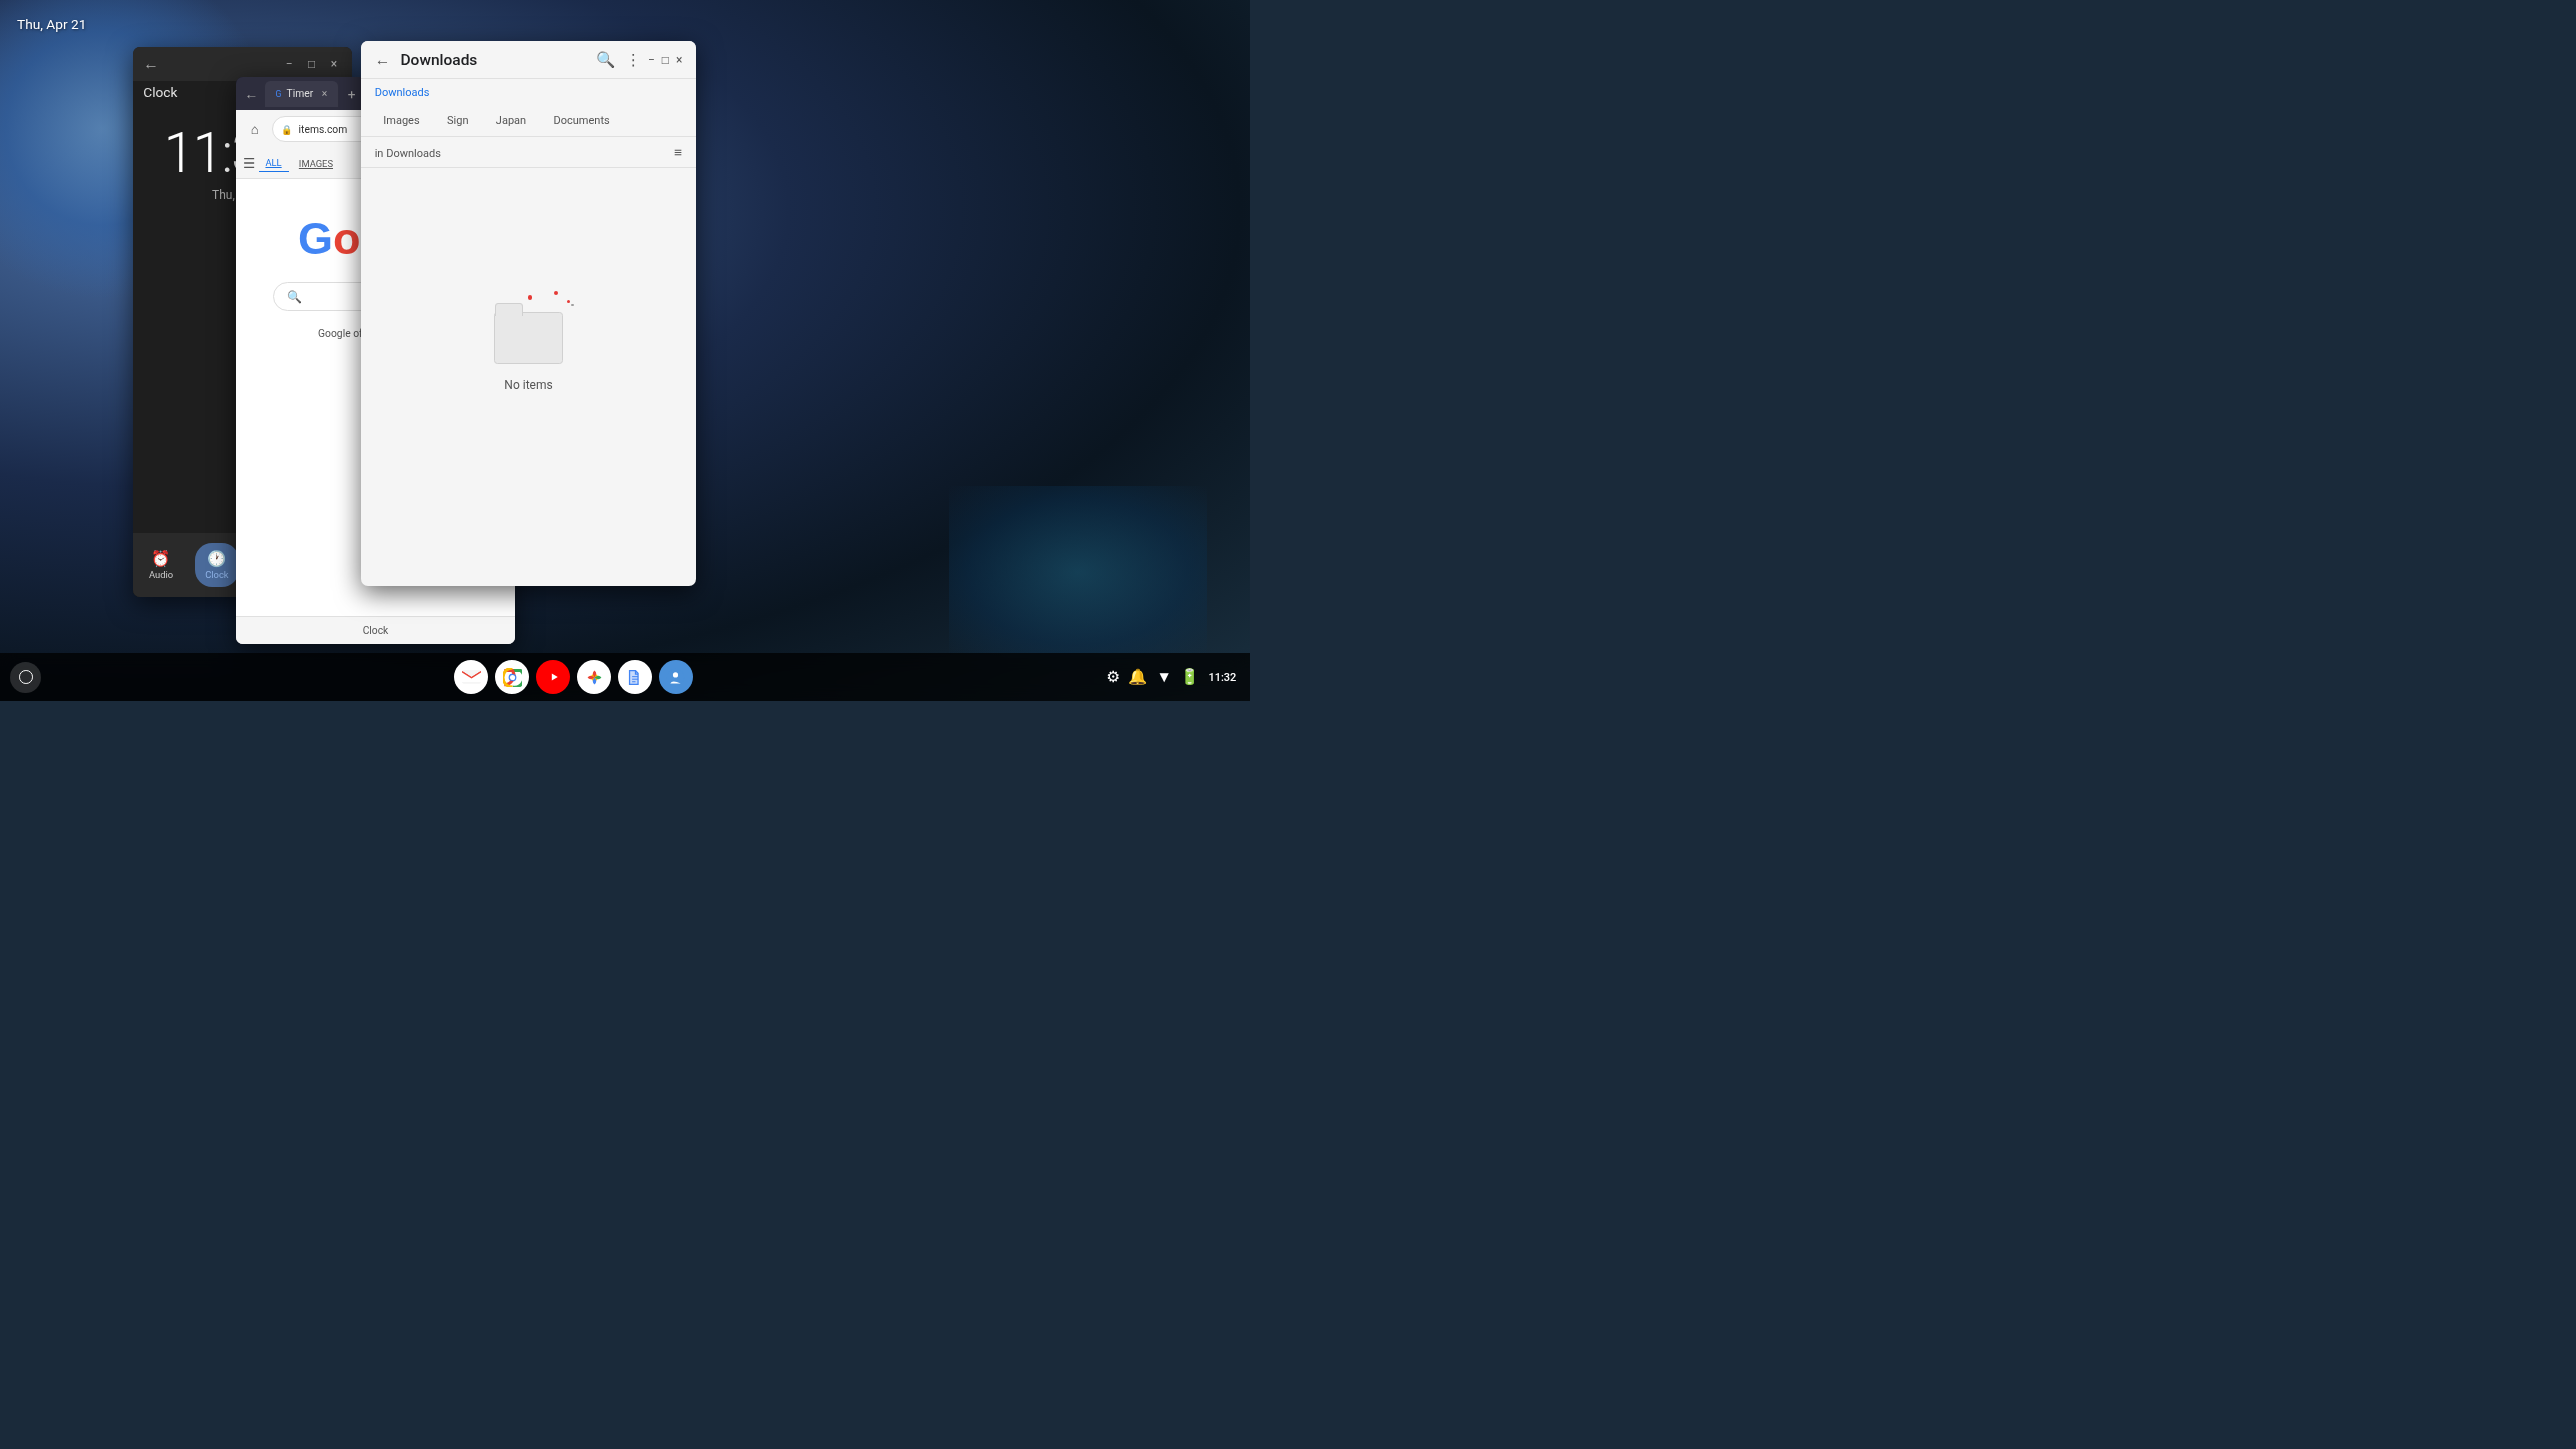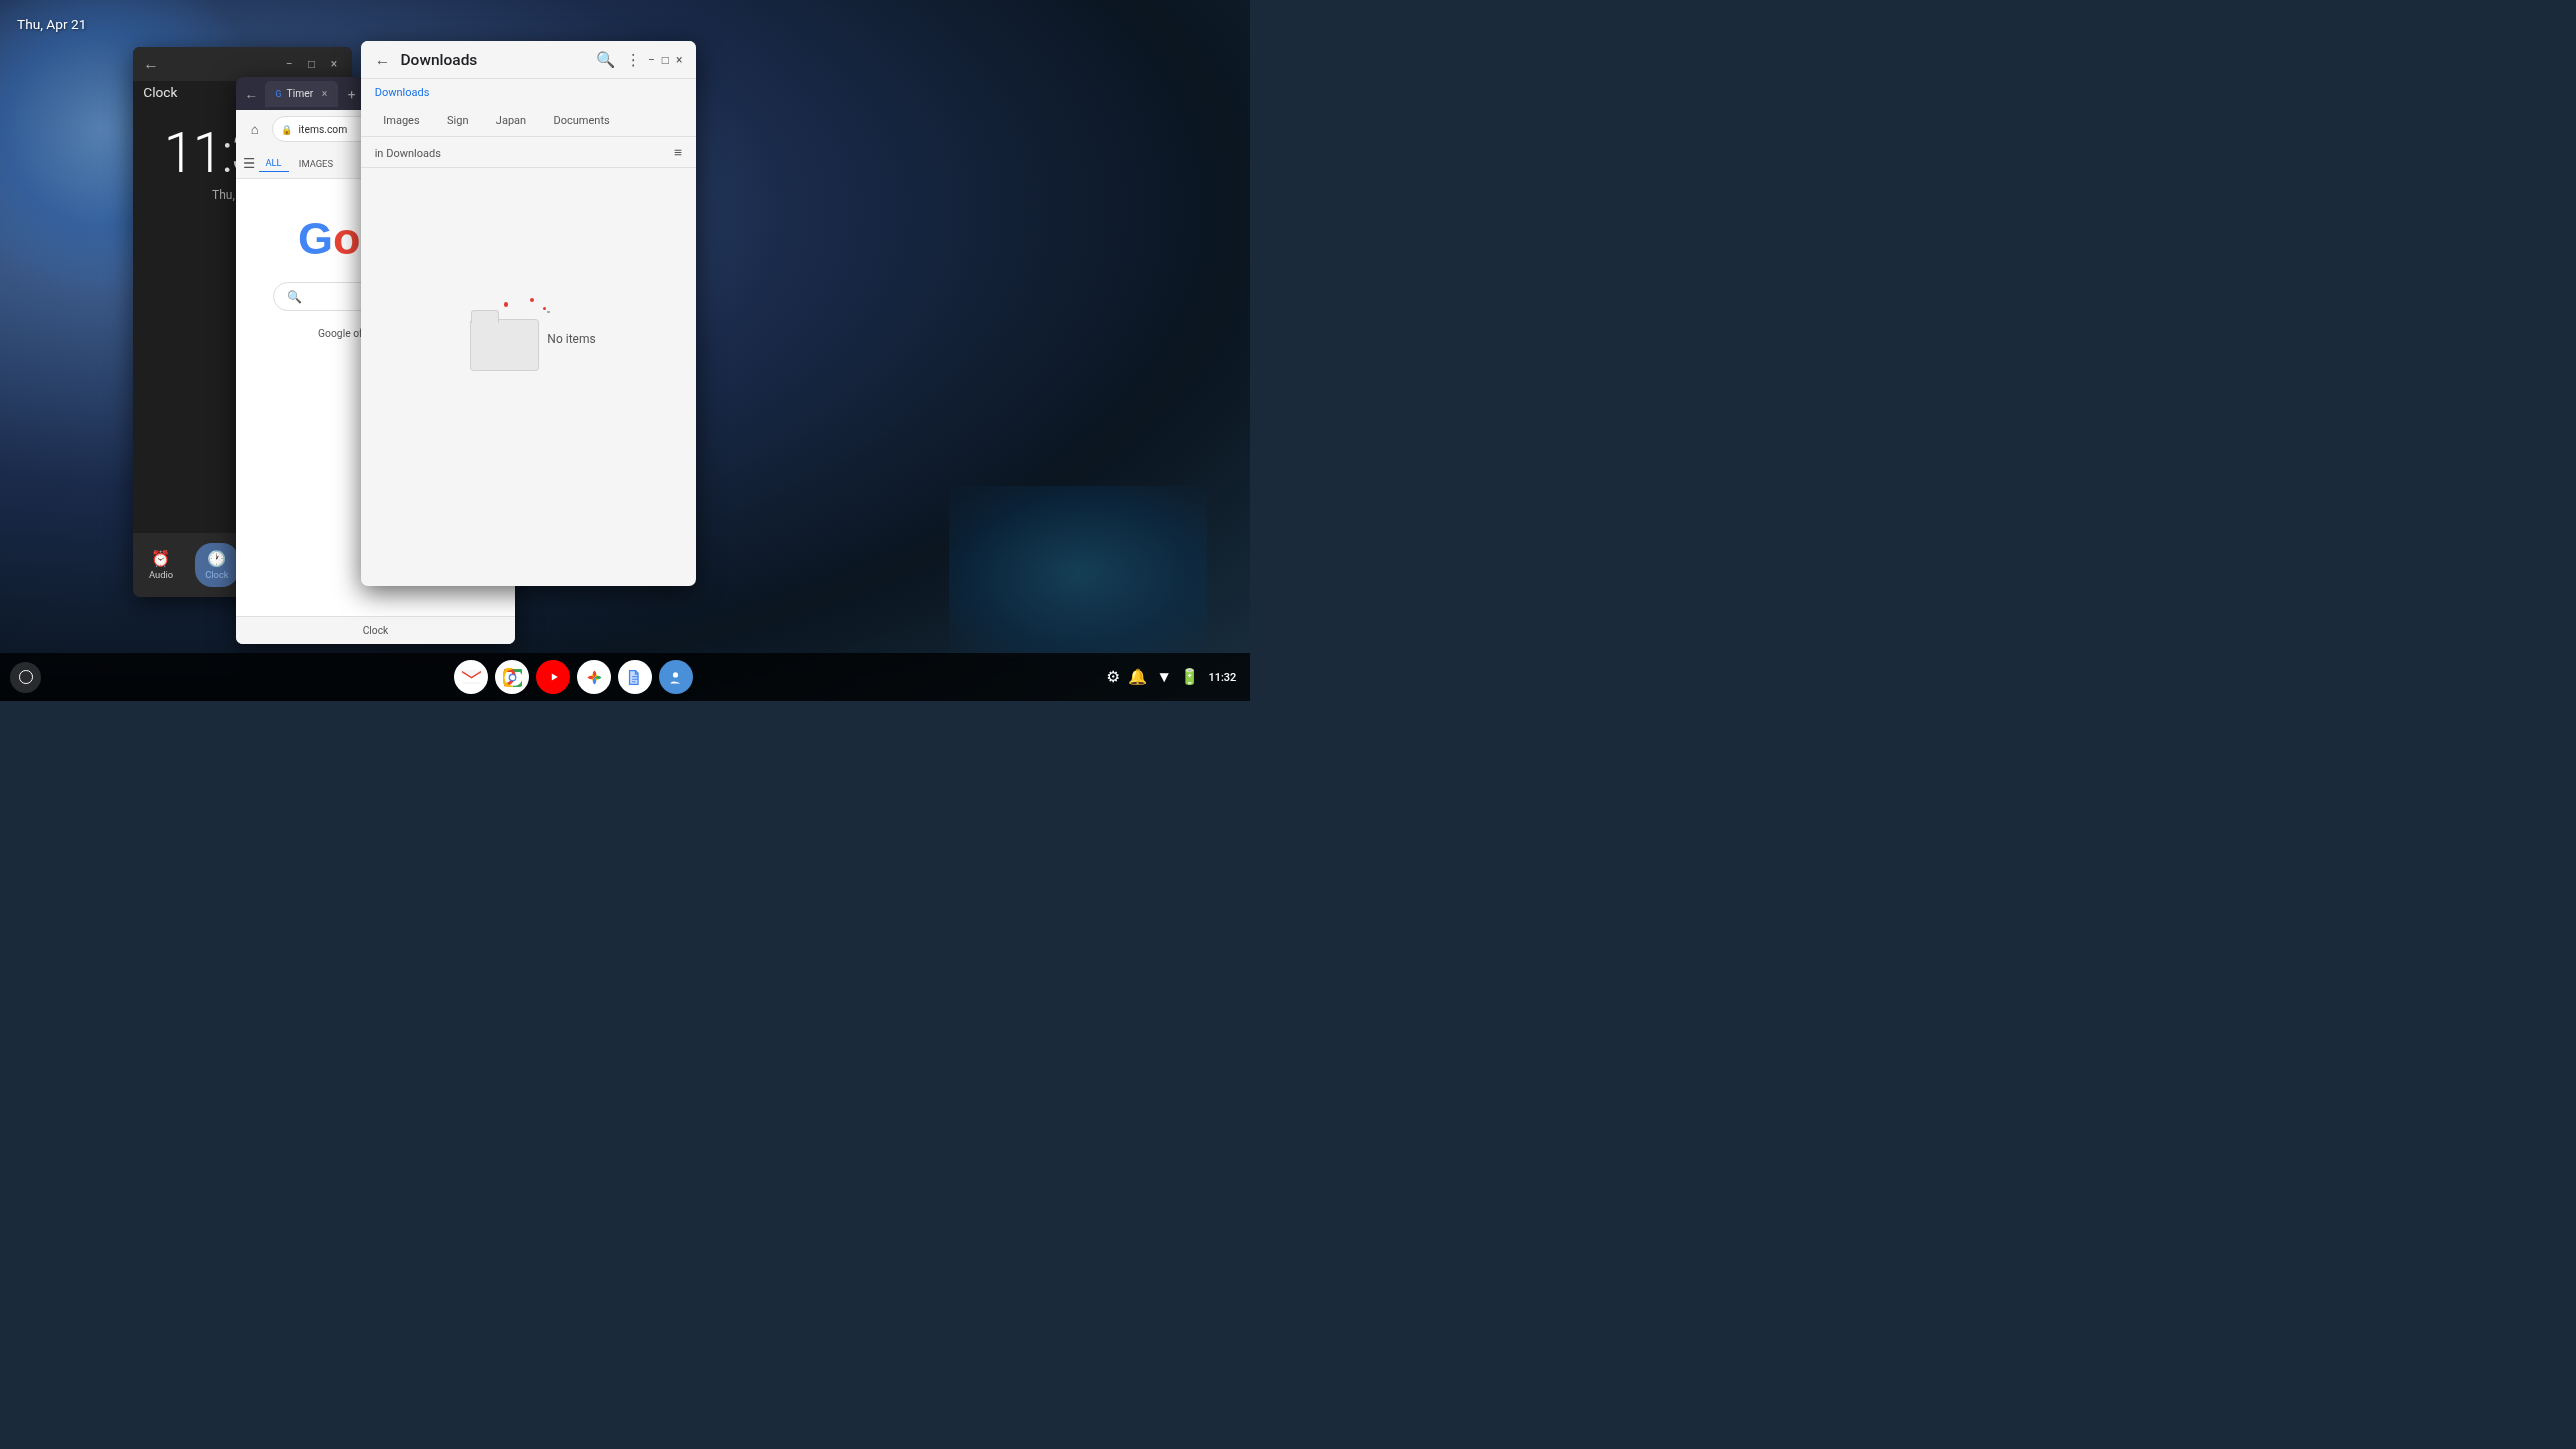--- a/index.html
+++ b/index.html
@@ -262,20 +262,21 @@
       align-items: center;
       padding: 0 6.9px;
       gap: 3.4px;
       border-bottom: 0.9px solid #e0e0e0;
     }
     .toolbar-link {
       font-size: 9.4px;
       color: #555;
       padding: 3.4px 6.9px;
       cursor: pointer;
+      text-decoration: underline;
     }
     .toolbar-link.active {
       color: #1a73e8;
       border-bottom: 1.7px solid #1a73e8;
     }
     .toolbar-apps-icon {
       margin-left: auto;
       color: #555;
       font-size: 13.7px;
     }
@@ -433,21 +434,21 @@
       font-size: 11px;
       color: #555;
     }
     .dl-toolbar-right {
       color: #555;
       font-size: 13.7px;
       cursor: pointer;
     }
     .dl-content {
       display: flex;
-      flex-direction: row;
+      flex-direction: column;
       align-items: center;
       justify-content: center;
       height: 343px;
     }
     .dl-empty-icon {
       position: relative;
       width: 86px;
       height: 77px;
       margin-bottom: 13.7px;
     }

